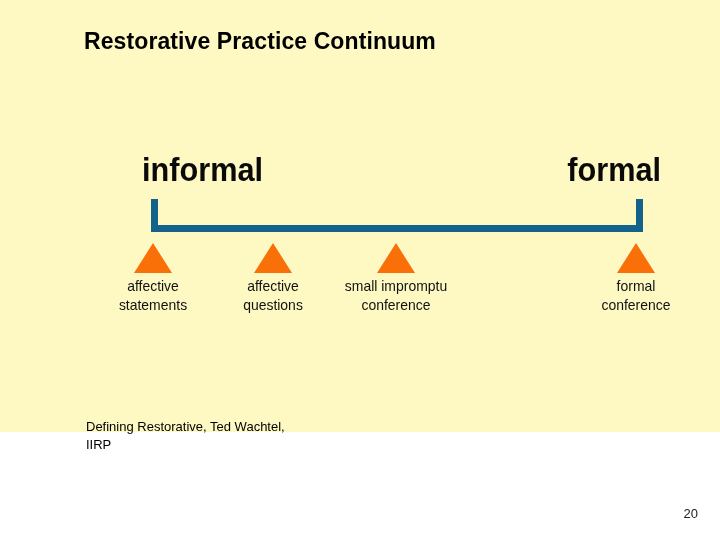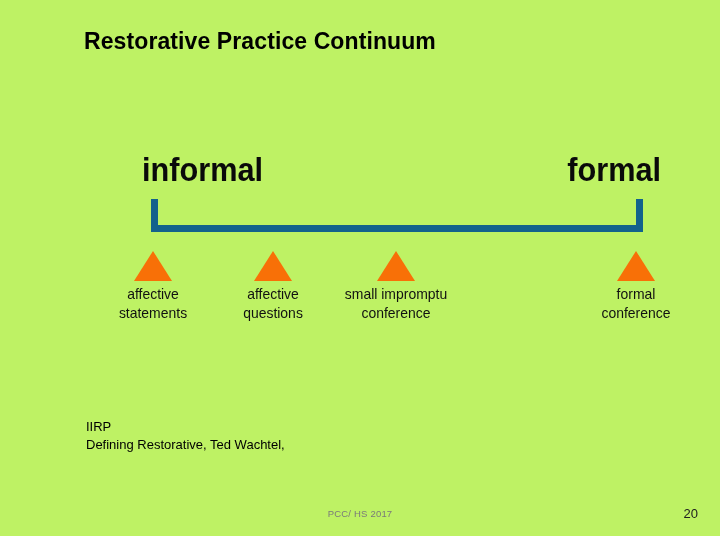--- a/index.html
+++ b/index.html
@@ -12,22 +12,22 @@
     background: #ffffff;
     font-family: "Liberation Sans", sans-serif;
     overflow: hidden;
     position: relative;
   }
 
   #slide {
     position: absolute;
     left: 0; top: 0;
     width: 720px;
-    height: 536px;
-    background: #bef264;
+    height: 432px;
+    background: #fef9c3;
   }
 
   
   #slide-title {
     position: absolute;
     left: 84px;
     top: 29px;
     width: 560px;
     font-size: 23px;
     font-weight: bold;
@@ -98,21 +98,21 @@
   
   #markers {
     position: absolute;
     left: 0px;
     top: 243px;
     width: 720px;
     height: 95px;
   }
   .marker {
     position: absolute;
-    top: 8px;
+    top: 0;
     width: 150px;
     text-align: center;
   }
   .marker .tri {
     width: 0;
     height: 0;
     margin: 0 auto 4px auto;
     border-left: 19px solid transparent;
     border-right: 19px solid transparent;
     border-bottom: 30px solid #f87007;
@@ -208,21 +208,20 @@
         <div class="mlabel">
           <div>formal</div>
           <div>conference</div>
         </div>
       </div>
 
     </div>
   </div>
 
   <div id="citation">
+    <div>Defining Restorative, Ted Wachtel,</div>
     <div>IIRP</div>
-    <div>Defining Restorative, Ted Wachtel,</div>
   </div>
 
-  <div id="footer-note">PCC/ HS 2017</div>
 
   <div id="page-number">20</div>
 
 </div>
 
 </body></html>

